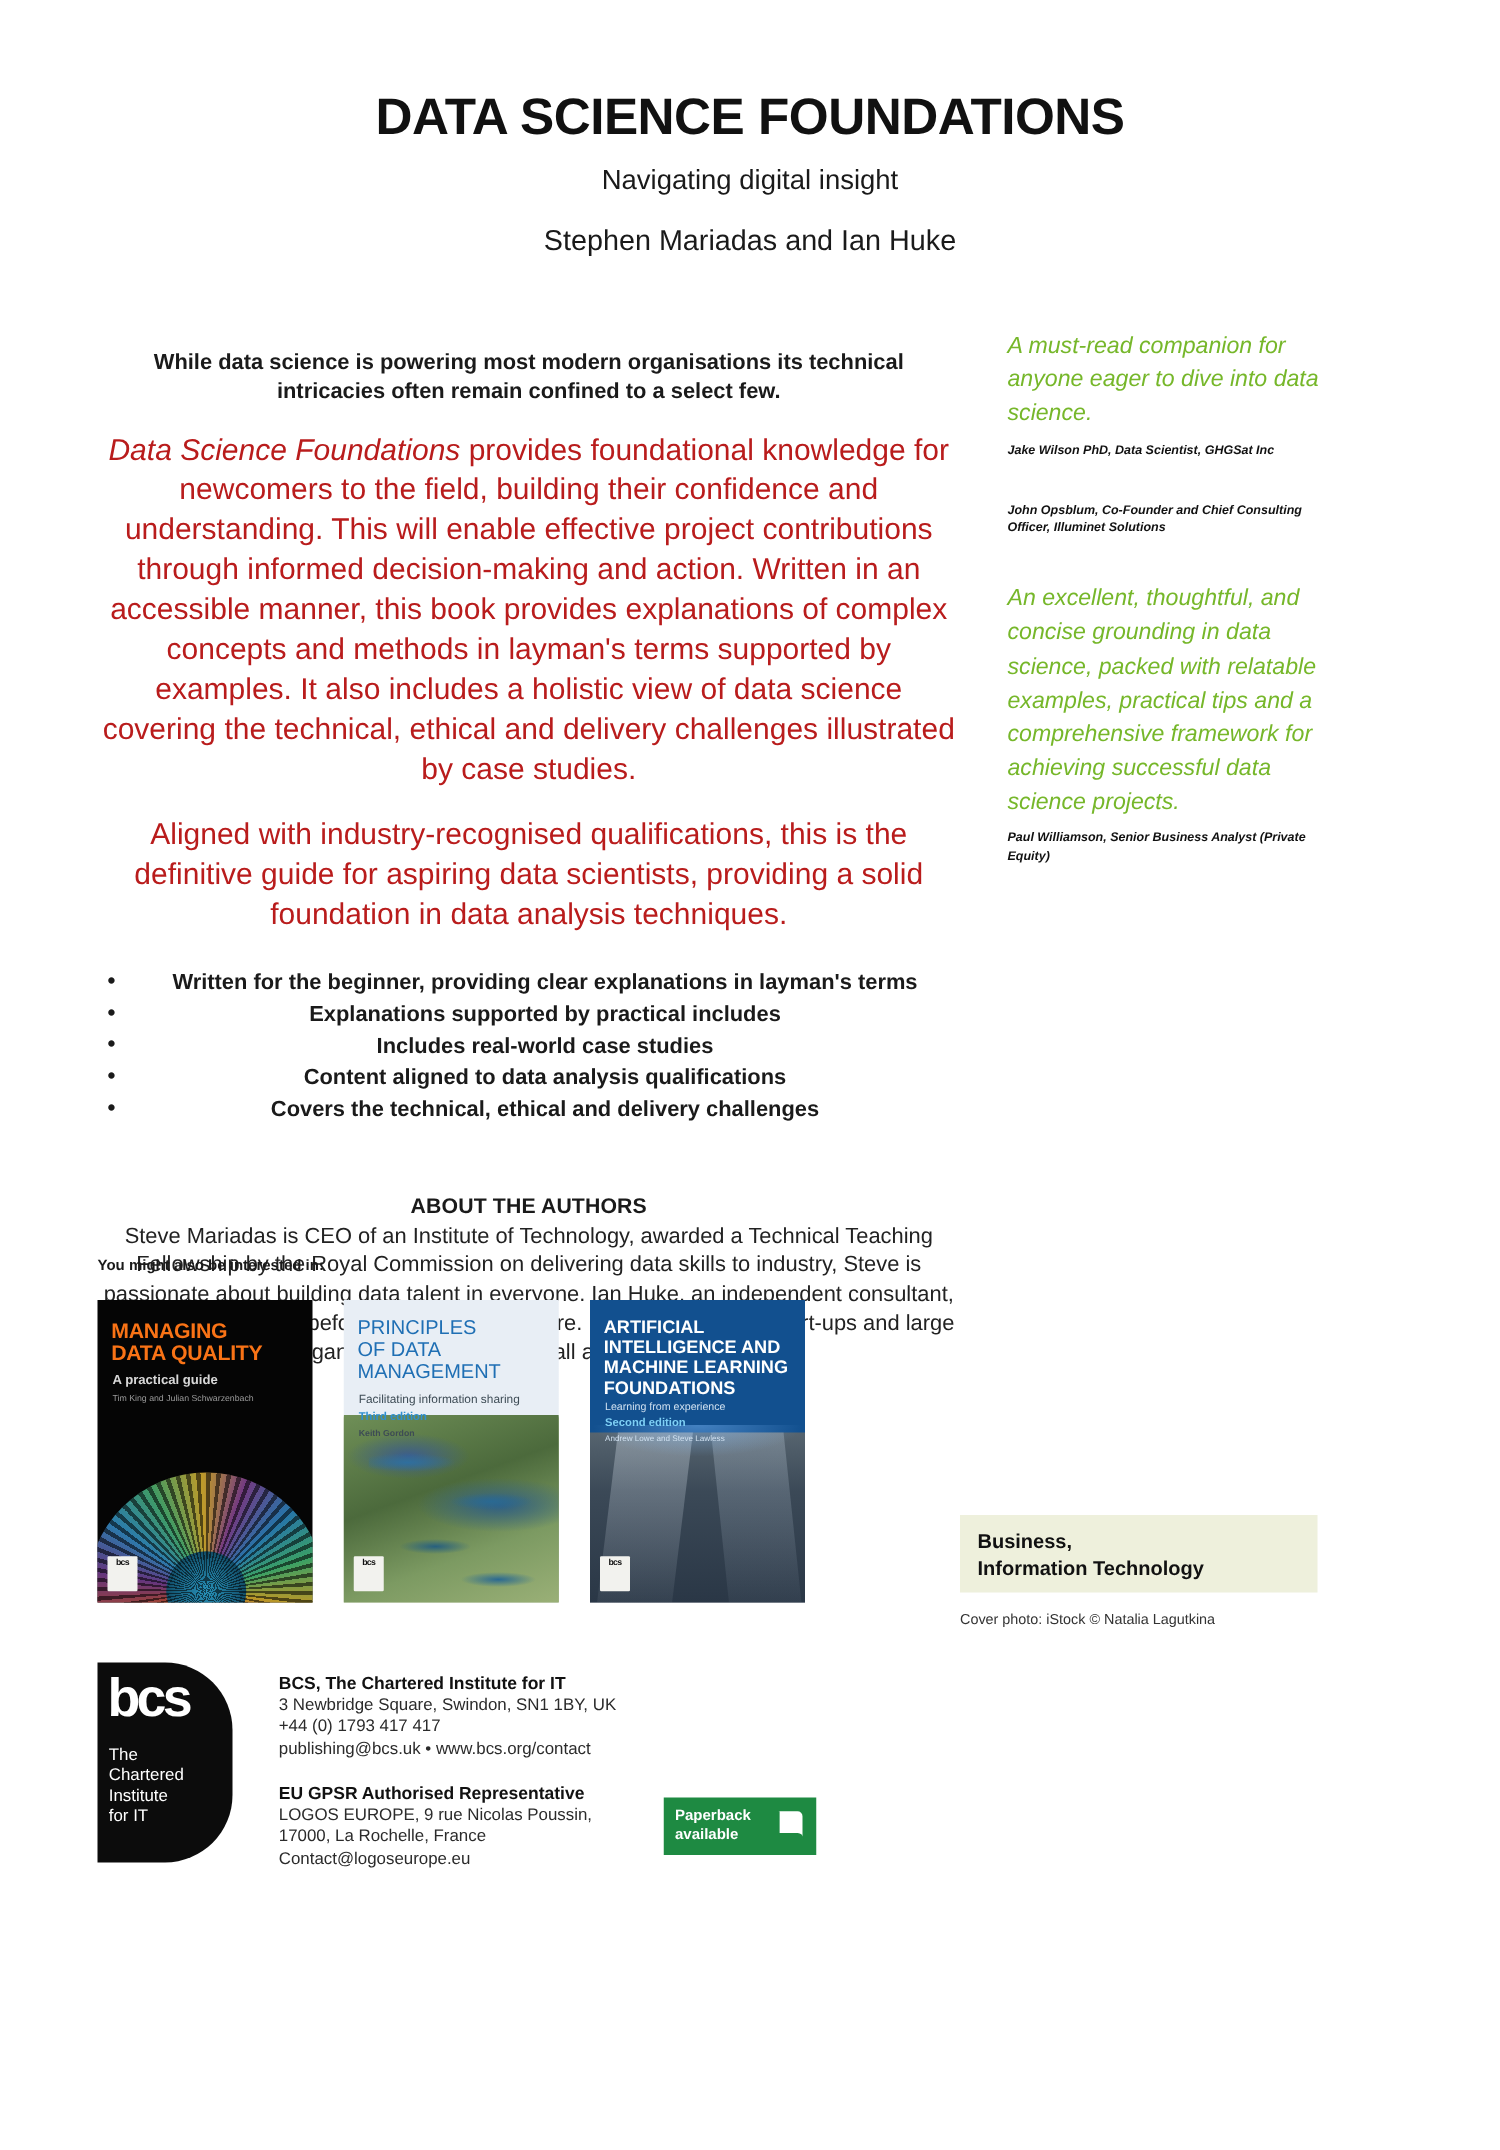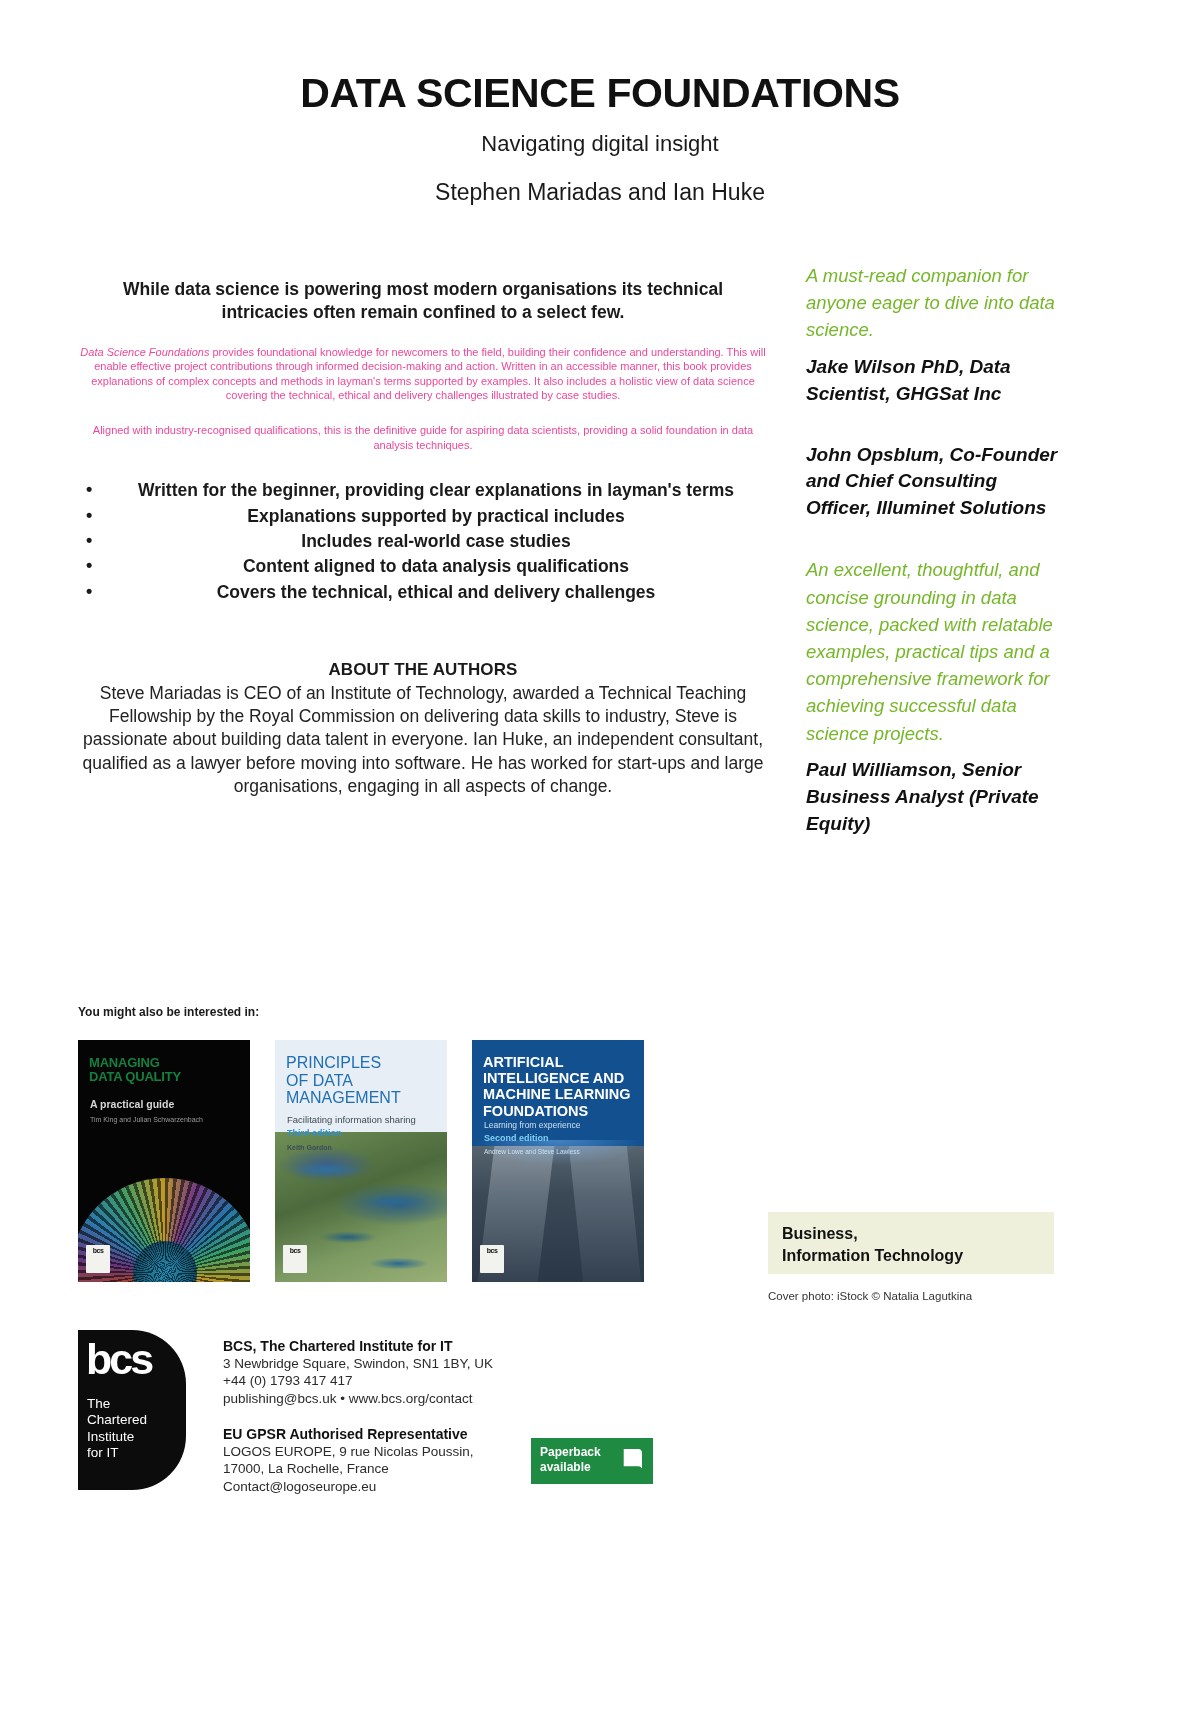--- a/index.html
+++ b/index.html
@@ -59,24 +59,24 @@
     width: 256px;
   }
 
   .lead {
     font-size: 17.5px;
     font-weight: bold;
     line-height: 1.33;
     margin: 0 0 20px 0;
   }
   .para {
-    font-size: 11px;
+    font-size: 24px;
     line-height: 1.33;
     margin: 0 0 20px 0;
-    color: #ec4899;
+    color: #b91c1c;
   }
   .para .ital { font-style: italic; }
 
   ul.features {
     list-style: none;
     margin: 26px 0 0 0;
     padding: 0;
   }
   ul.features li {
     font-size: 17.5px;
@@ -111,21 +111,21 @@
   .quote {
     color: #76b72a;
     font-style: italic;
     font-size: 18.5px;
     line-height: 1.47;
     margin: 0 0 10px 0;
   }
   .attrib {
     font-style: italic;
     font-weight: bold;
-    font-size: 19px;
+    font-size: 10px;
     line-height: 1.42;
     margin: 0 0 34px 0;
     color: #111;
   }
 
   
   .interested-head {
     position: absolute;
     top: 1005px;
     left: 78px;
@@ -194,21 +194,21 @@
   }
   .thumb-1 .ring-mask {
     position: absolute;
     left: -8px; bottom: -86px;
     width: 190px; height: 190px;
     border-radius: 50%;
     background: repeating-conic-gradient(from 0deg, rgba(0,0,0,0.55) 0deg 2.2deg, rgba(0,0,0,0) 2.2deg 5deg);
   }
   .thumb-1 .t1 {
     position: absolute; left: 11px; top: 16px; right: 8px;
-    color: #15803d; font-size: 13px; font-weight: bold; line-height: 1.08;
+    color: #f97316; font-size: 17px; font-weight: bold; line-height: 1.08;
     letter-spacing: -0.2px;
   }
   .thumb-1 .t2 {
     position: absolute; left: 12px; top: 58px;
     color: #d8d8d8; font-size: 10.5px; font-weight: bold;
   }
   .thumb-1 .t3 {
     position: absolute; left: 12px; top: 76px;
     color: #9a9a9a; font-size: 7px;
   }

